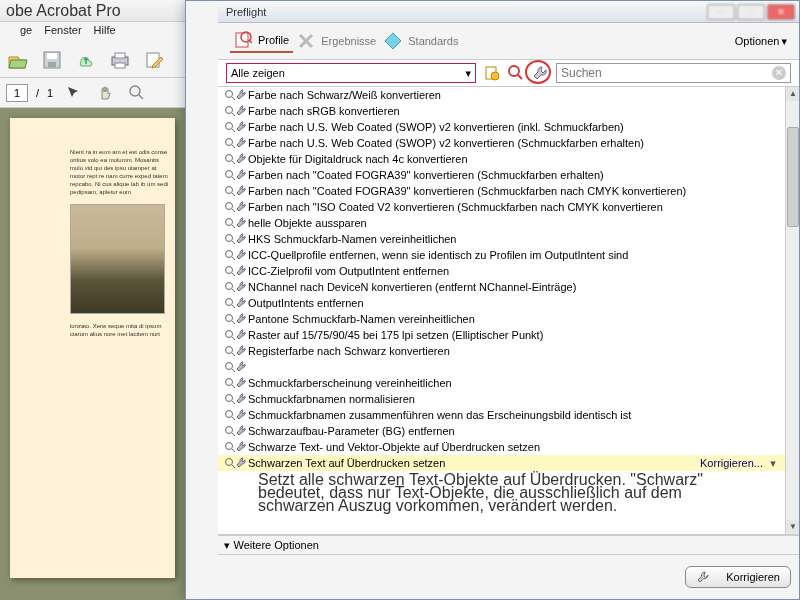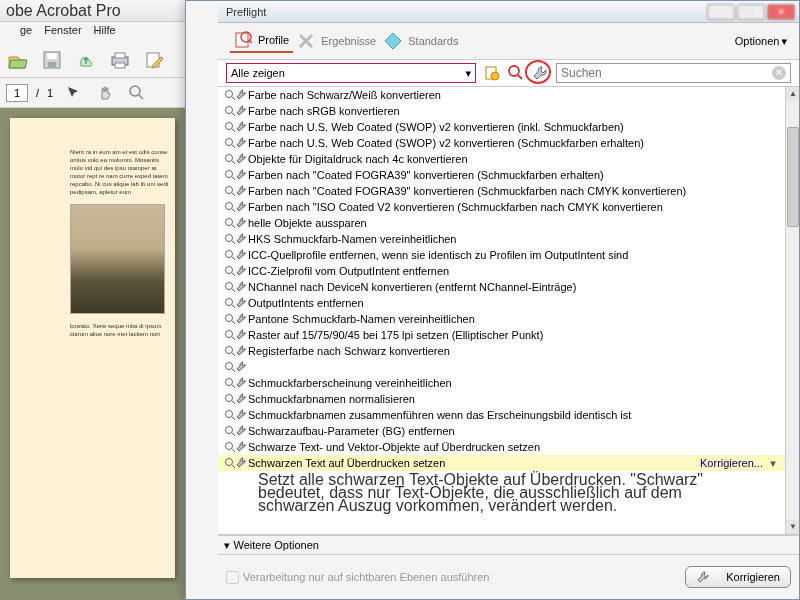--- a/index.html
+++ b/index.html
@@ -558,24 +558,20 @@
       <div class="arrow down">▼</div>
     </div>
   </div>
 
   <div class="expander">
     <span>▾</span>
     <span>Weitere Optionen</span>
   </div>
 
   <div class="footer">
-    <label class="footer-chk">
-      <input type="checkbox" disabled="" style="">
-      <span>Verarbeitung nur auf sichtbaren Ebenen ausführen</span>
-    </label>
     <button class="footer-btn">
       <span>
           <svg width="14" height="14">
             <path d="M9 2a3.5 3.5 0 00-3.5 4.3L2 10l2 2 3.7-3.5A3.5 3.5 0 0012 5l-2.5 2.5L8 6z" fill="#ccd" stroke="#667"></path>
           </svg>
         </span>
       <span>Korrigieren</span>
     </button>
   </div>
 </div>

